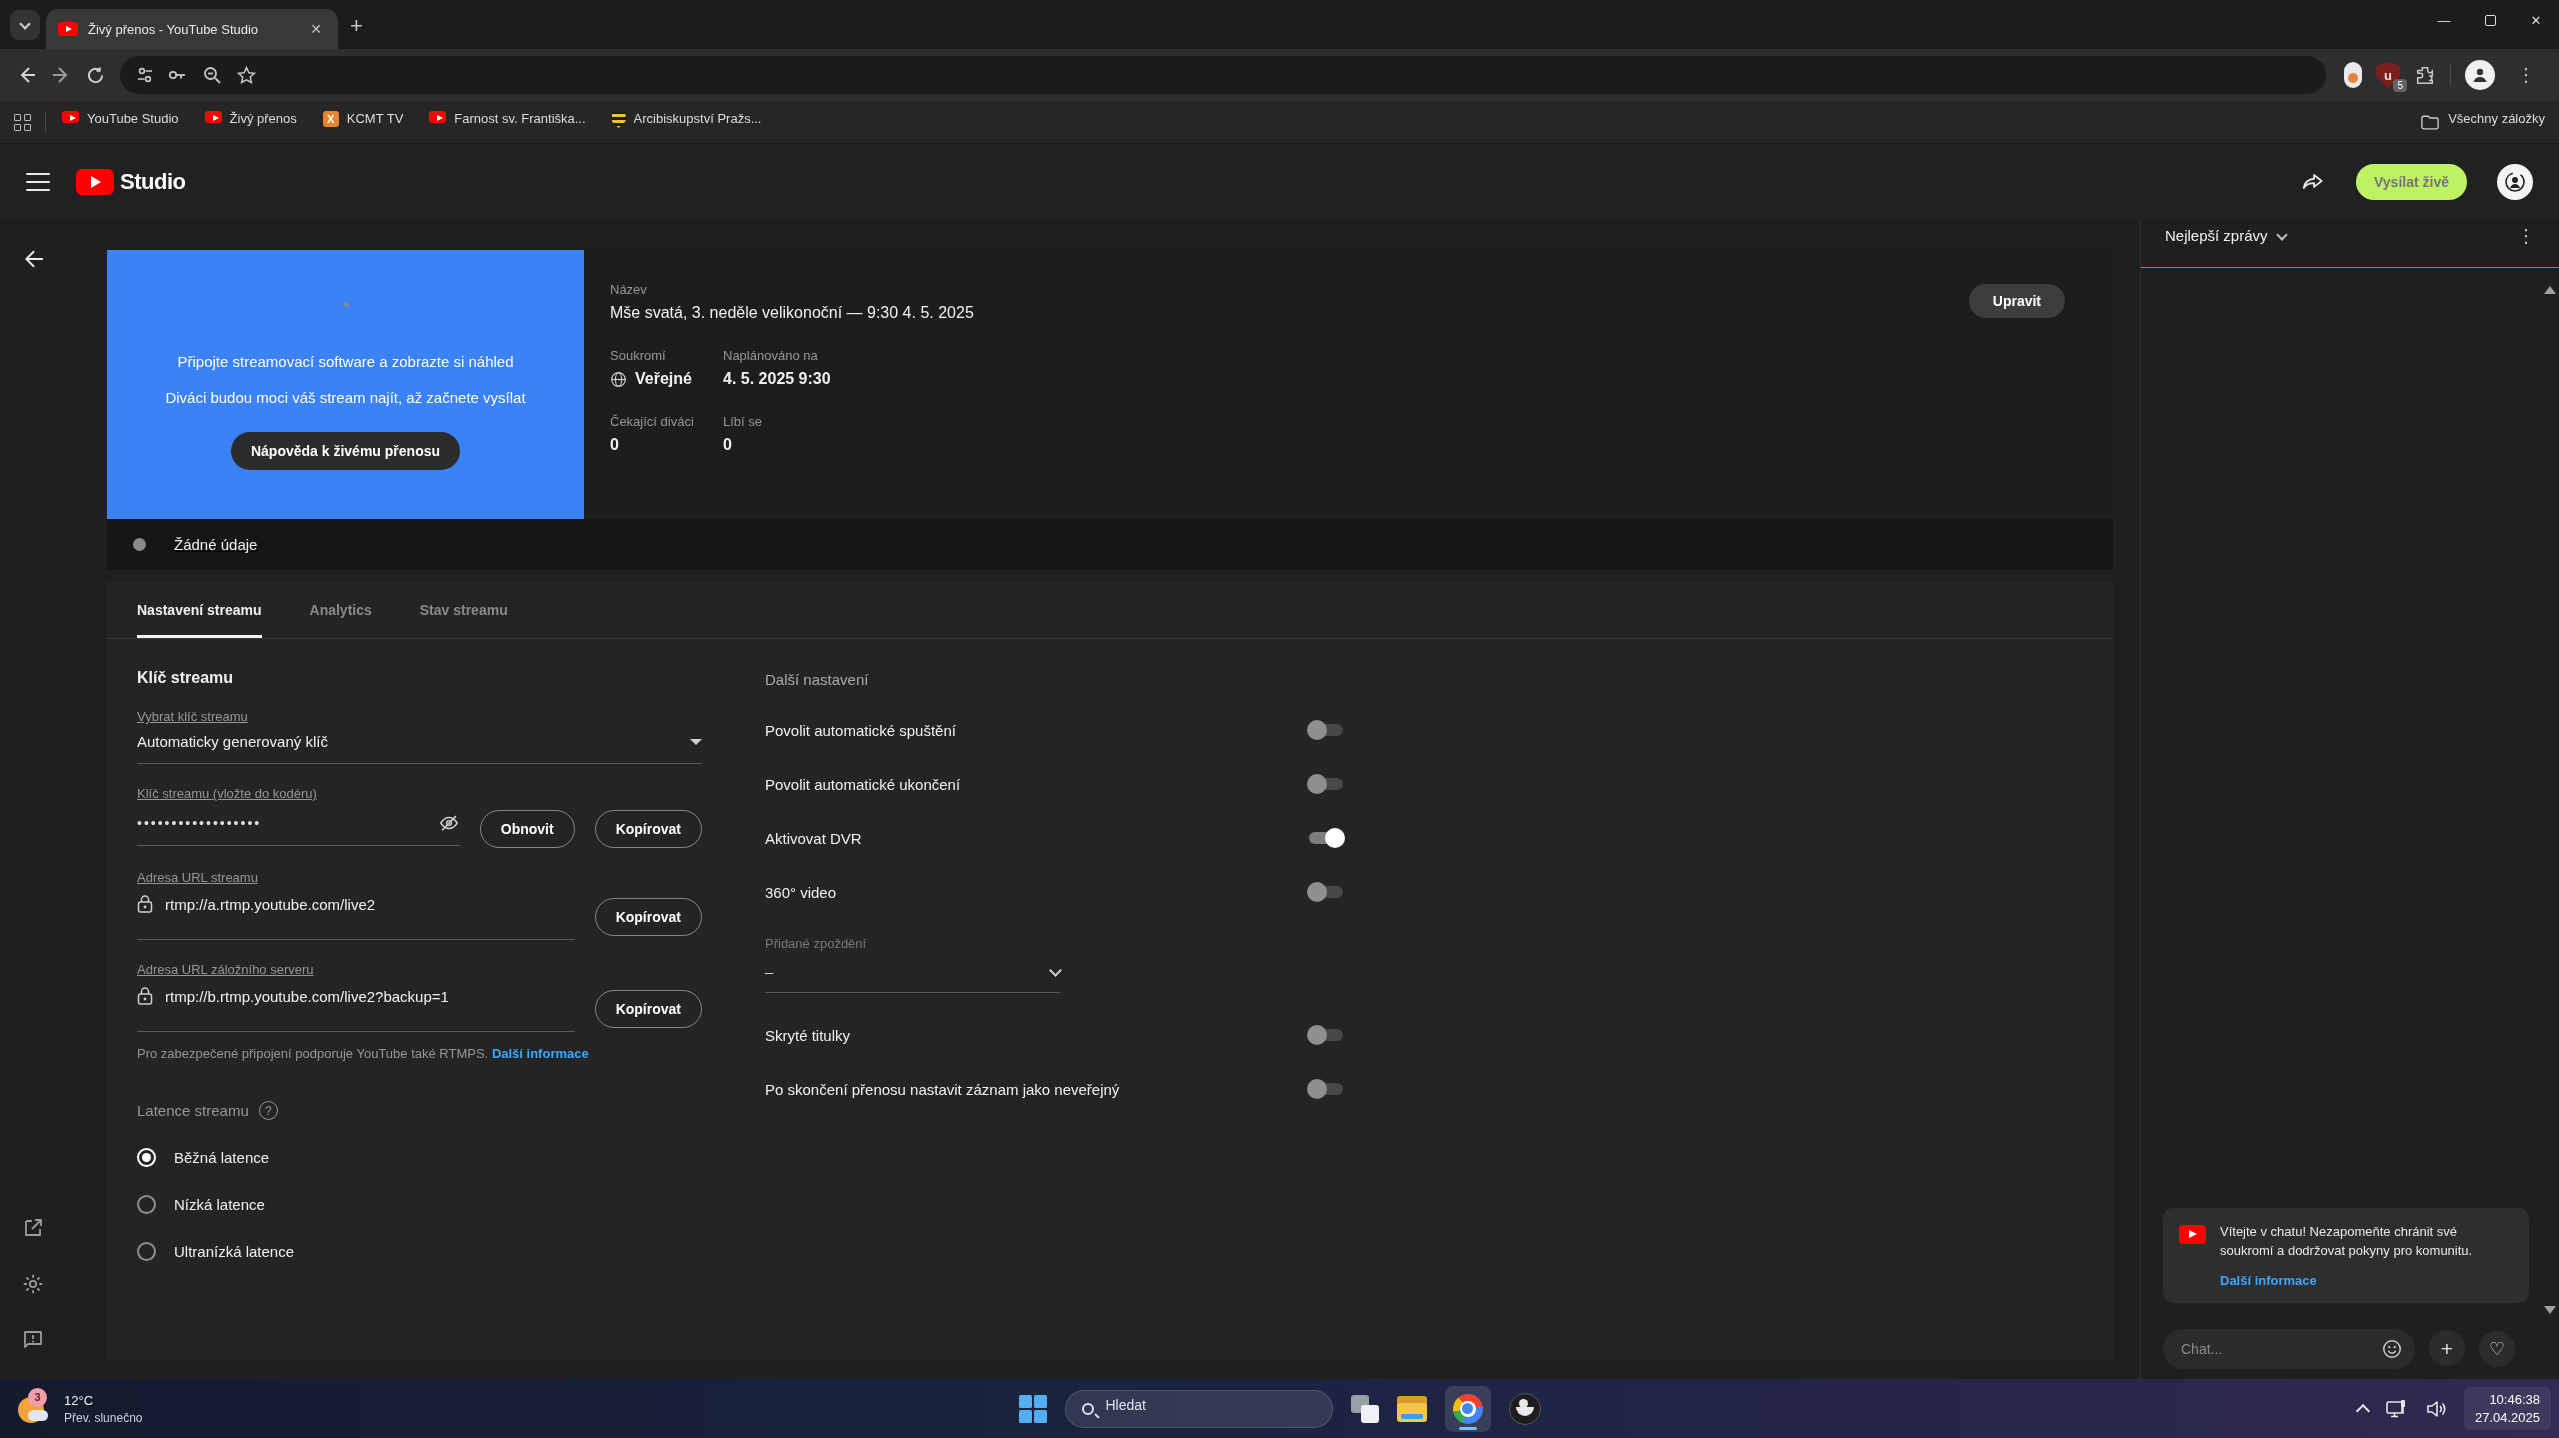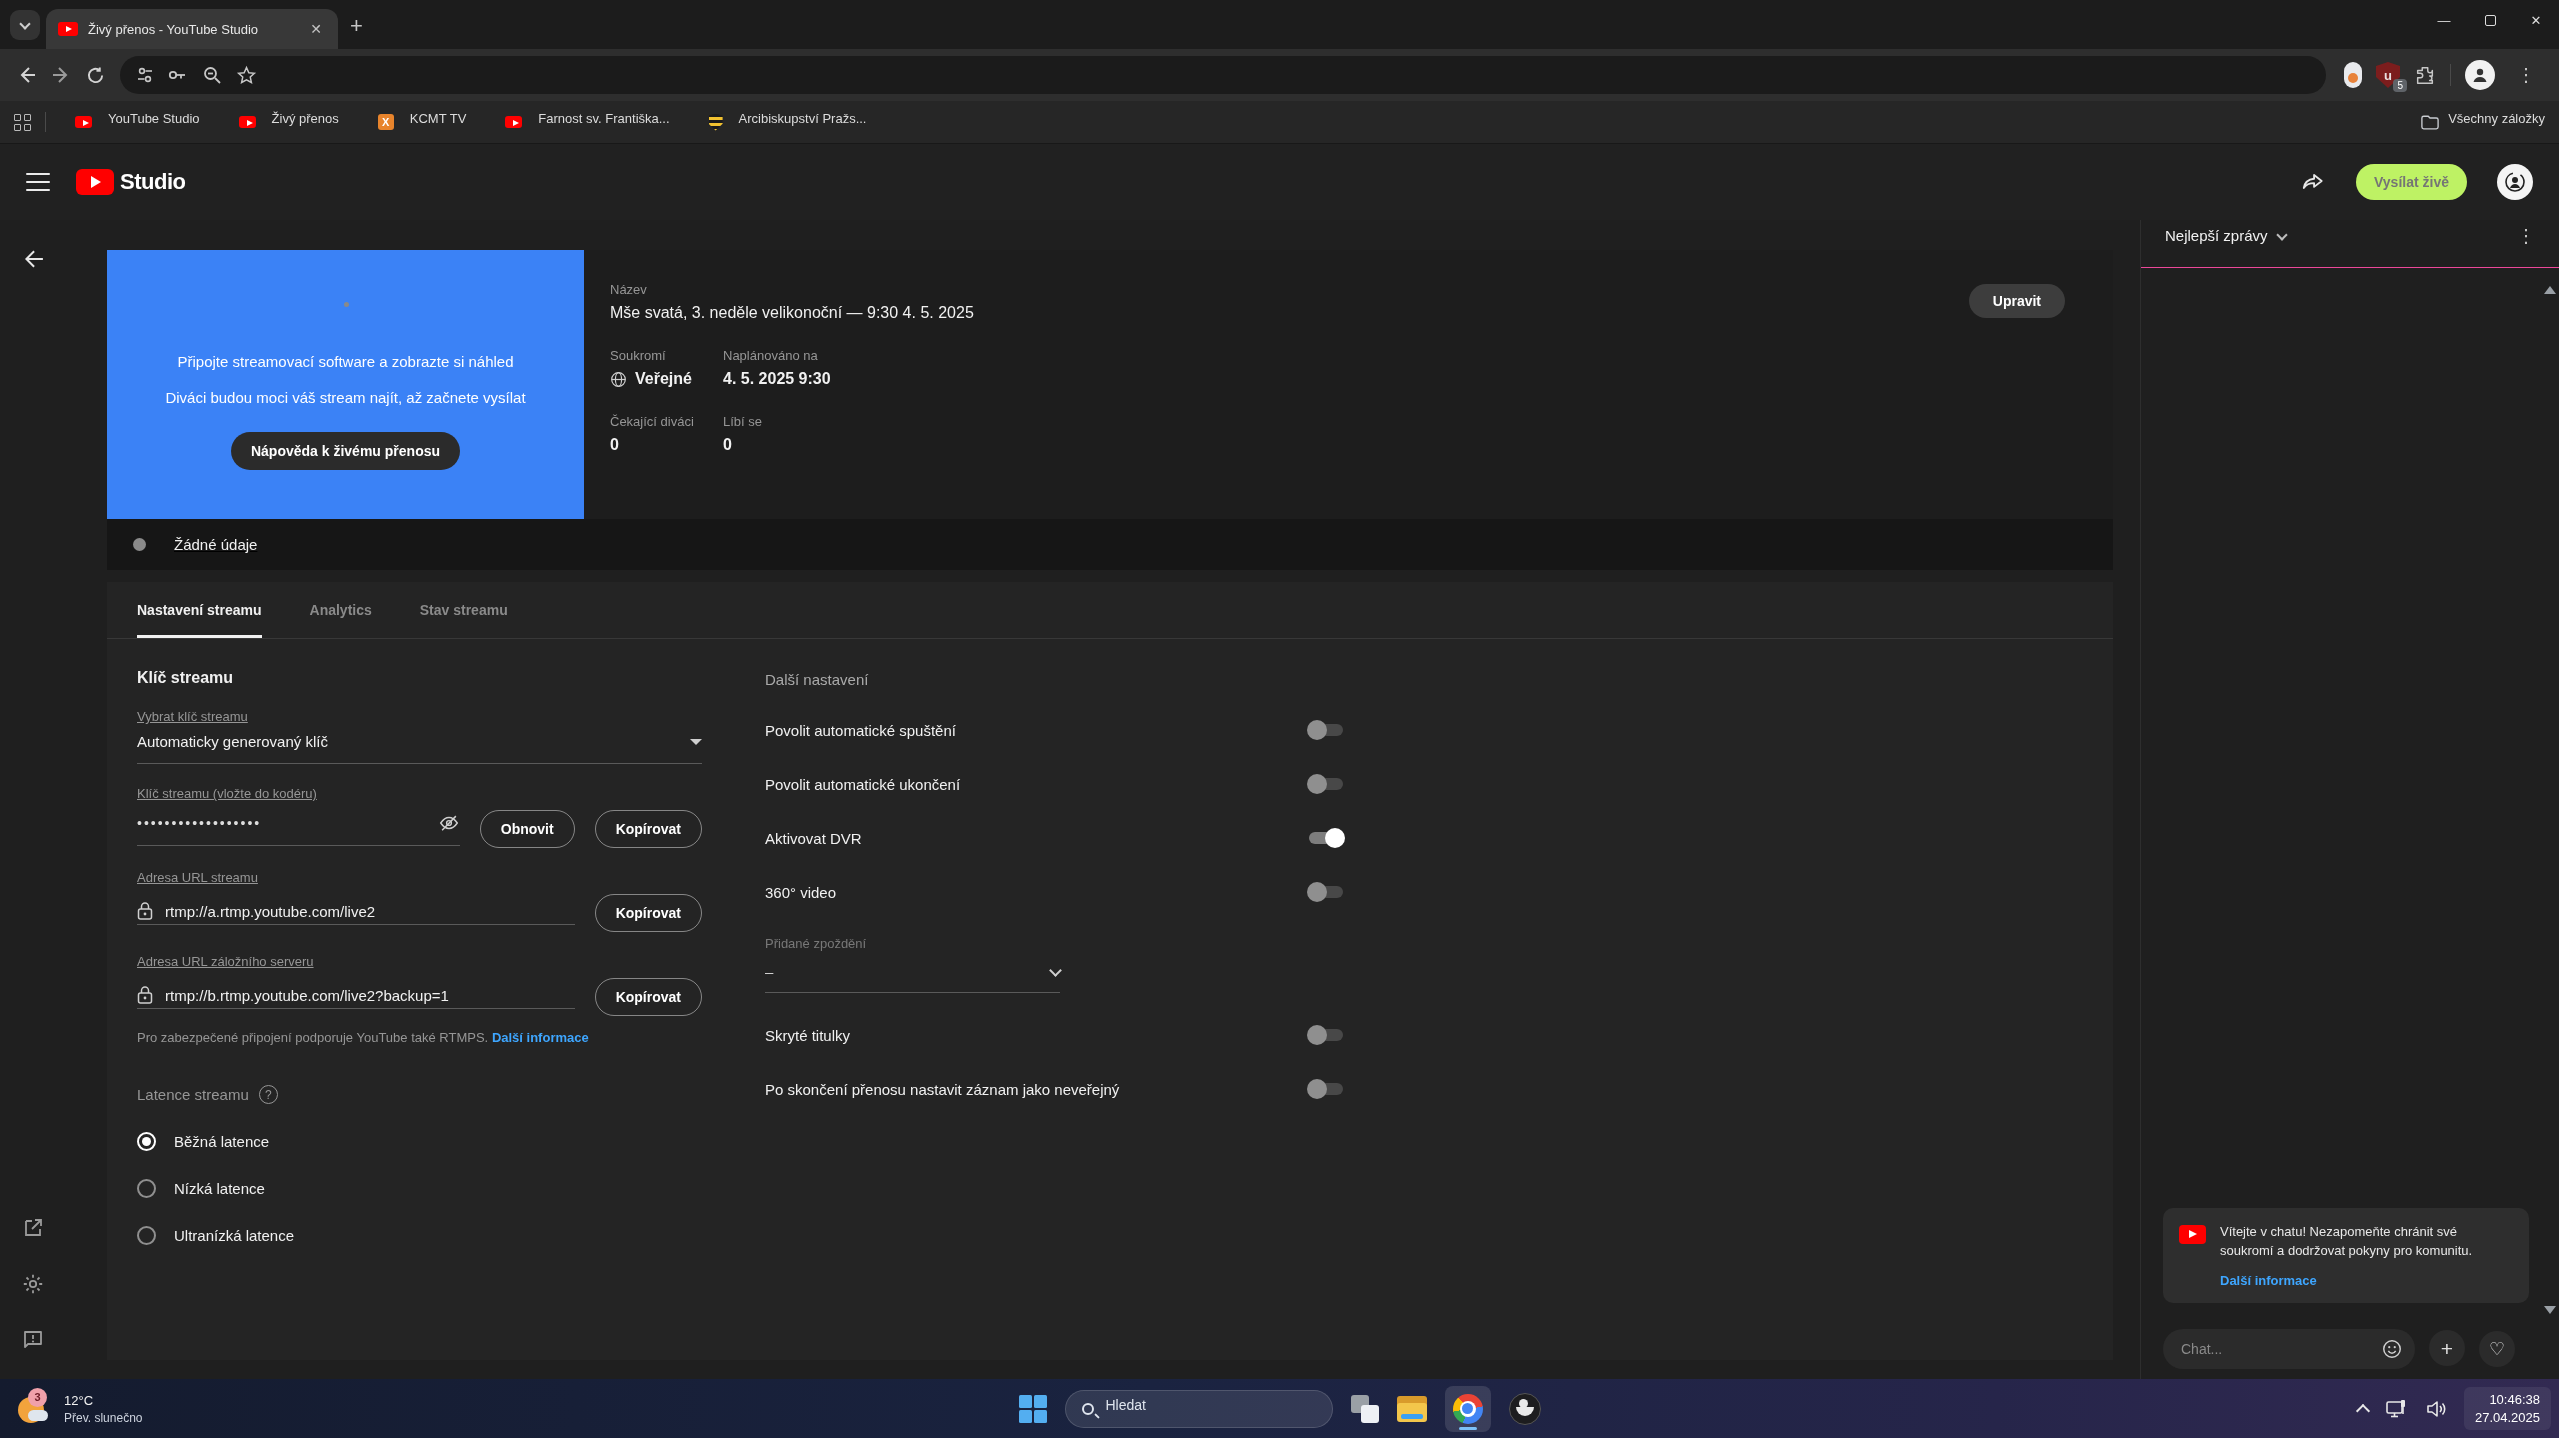--- a/index.html
+++ b/index.html
@@ -32,21 +32,21 @@
   .ublock .shield{width:24px;height:26px;background:#7c1d1d;clip-path:polygon(50% 0,100% 15%,100% 58%,50% 100%,0 58%,0 15%);display:flex;align-items:center;justify-content:center;color:#e9dede;font-size:13px;font-weight:bold;}
   .ublock .badge{position:absolute;right:-7px;bottom:-4px;background:#5f6368;color:#fff;font-size:10px;border-radius:4px;padding:1px 4px;}
   .divider-v{width:1px;height:22px;background:#4a4a4a;}
   .avatar-b{width:30px;height:30px;border-radius:50%;background:#f1f1f1;display:flex;align-items:center;justify-content:center;cursor:pointer;}
   .kebab{color:#cfcfcf;font-size:18px;padding:0 8px;cursor:pointer;}
 
   .bookmarks{height:43px;background:#262626;display:flex;align-items:center;padding:0 14px;border-bottom:1px solid #181818;}
   .apps-grid{display:grid;grid-template-columns:7px 7px;grid-gap:3px;margin-right:14px;cursor:pointer;}
   .apps-grid span{width:7px;height:7px;border:1.5px solid #b9b9b9;border-radius:1px;}
   .bm-div{width:1px;height:20px;background:#4a4a4a;margin-right:16px;}
-  .bm-item{display:flex;align-items:center;gap:16px;margin-right:26px;cursor:pointer;margin-left:13px;}
+  .bm-item{display:flex;align-items:flex-start;gap:8px;margin-right:26px;cursor:pointer;}
   .bm-item .lbl{font-size:13px;color:#dcdcdc;white-space:nowrap;}
   .fav-kcmt{width:16px;height:16px;border-radius:3px;background:#e8842c;color:#fff;font-size:11px;font-weight:800;display:flex;align-items:center;justify-content:center;}
   .fav-shield{width:14px;height:17px;clip-path:polygon(50% 0,100% 12%,100% 60%,50% 100%,0 60%,0 12%);background:repeating-linear-gradient(180deg,#1b1b1b 0 3px,#f2c230 3px 6px);}
   .all-bm{margin-left:auto;display:flex;align-items:center;gap:9px;cursor:pointer;}
   .all-bm .lbl{font-size:13px;color:#dcdcdc;}
 
   
   .studio-header{height:76px;background:#212121;display:flex;align-items:center;padding:0 26px;}
   .hamburger{width:24px;height:18px;display:flex;flex-direction:column;justify-content:space-between;cursor:pointer;margin-right:26px;}
   .hamburger span{height:2px;background:#ebebeb;border-radius:1px;}
@@ -96,21 +96,21 @@
   .sec-h{font-size:16px;font-weight:bold;color:#f1f1f1;margin:0 0 22px;}
   .fl{font-size:13px;color:#969696;margin-bottom:9px;text-decoration:underline;}
   .select-row{width:565px;display:flex;align-items:center;border-bottom:1px solid #5a5a5a;padding-bottom:13px;cursor:pointer;}
   .select-val{flex:1;font-size:15px;color:#f1f1f1;}
   .caret{width:0;height:0;border-left:6px solid transparent;border-right:6px solid transparent;border-top:6px solid #cfcfcf;}
   .block{margin-top:22px;}
   .key-row{display:flex;align-items:center;}
   .key-field{width:340px;display:flex;align-items:center;border-bottom:1px solid #5a5a5a;padding-bottom:11px;}
   .dots{flex:1;font-size:14px;color:#ddd;letter-spacing:2px;}
   .btn-outline{background:transparent;border:1px solid rgba(255,255,255,.45);border-radius:20px;color:#fff;font-size:14px;font-weight:bold;padding:10px 20px;margin-left:20px;cursor:pointer;white-space:nowrap;}
-  .url-field{width:480px;display:flex;align-items:center;gap:12px;border-bottom:1px solid #5a5a5a;padding-bottom:3px;}
+  .url-field{width:480px;display:flex;align-items:center;gap:12px;border-bottom:1px solid #5a5a5a;padding-bottom:25px;}
   .url-val{font-size:15px;color:#f1f1f1;white-space:nowrap;}
   .note{margin-top:14px;font-size:13px;color:#969696;}
   .note a{color:#3ea6ff;text-decoration:none;font-weight:bold;cursor:pointer;}
   .lat-head{margin-top:40px;display:flex;align-items:center;gap:10px;}
   .lat-lbl{font-size:15px;color:#969696;}
   .help-ico{width:19px;height:19px;border:1.5px solid #969696;border-radius:50%;color:#969696;font-size:12px;display:flex;align-items:center;justify-content:center;cursor:pointer;}
   .radio-row{margin-top:28px;display:flex;align-items:center;gap:18px;cursor:pointer;}
   .radio{width:19px;height:19px;border:2px solid #8f8f8f;border-radius:50%;position:relative;flex:none;}
   .radio.checked{border-color:#fff;}
   .radio.checked::after{content:"";position:absolute;inset:3px;border-radius:50%;background:#fff;}

